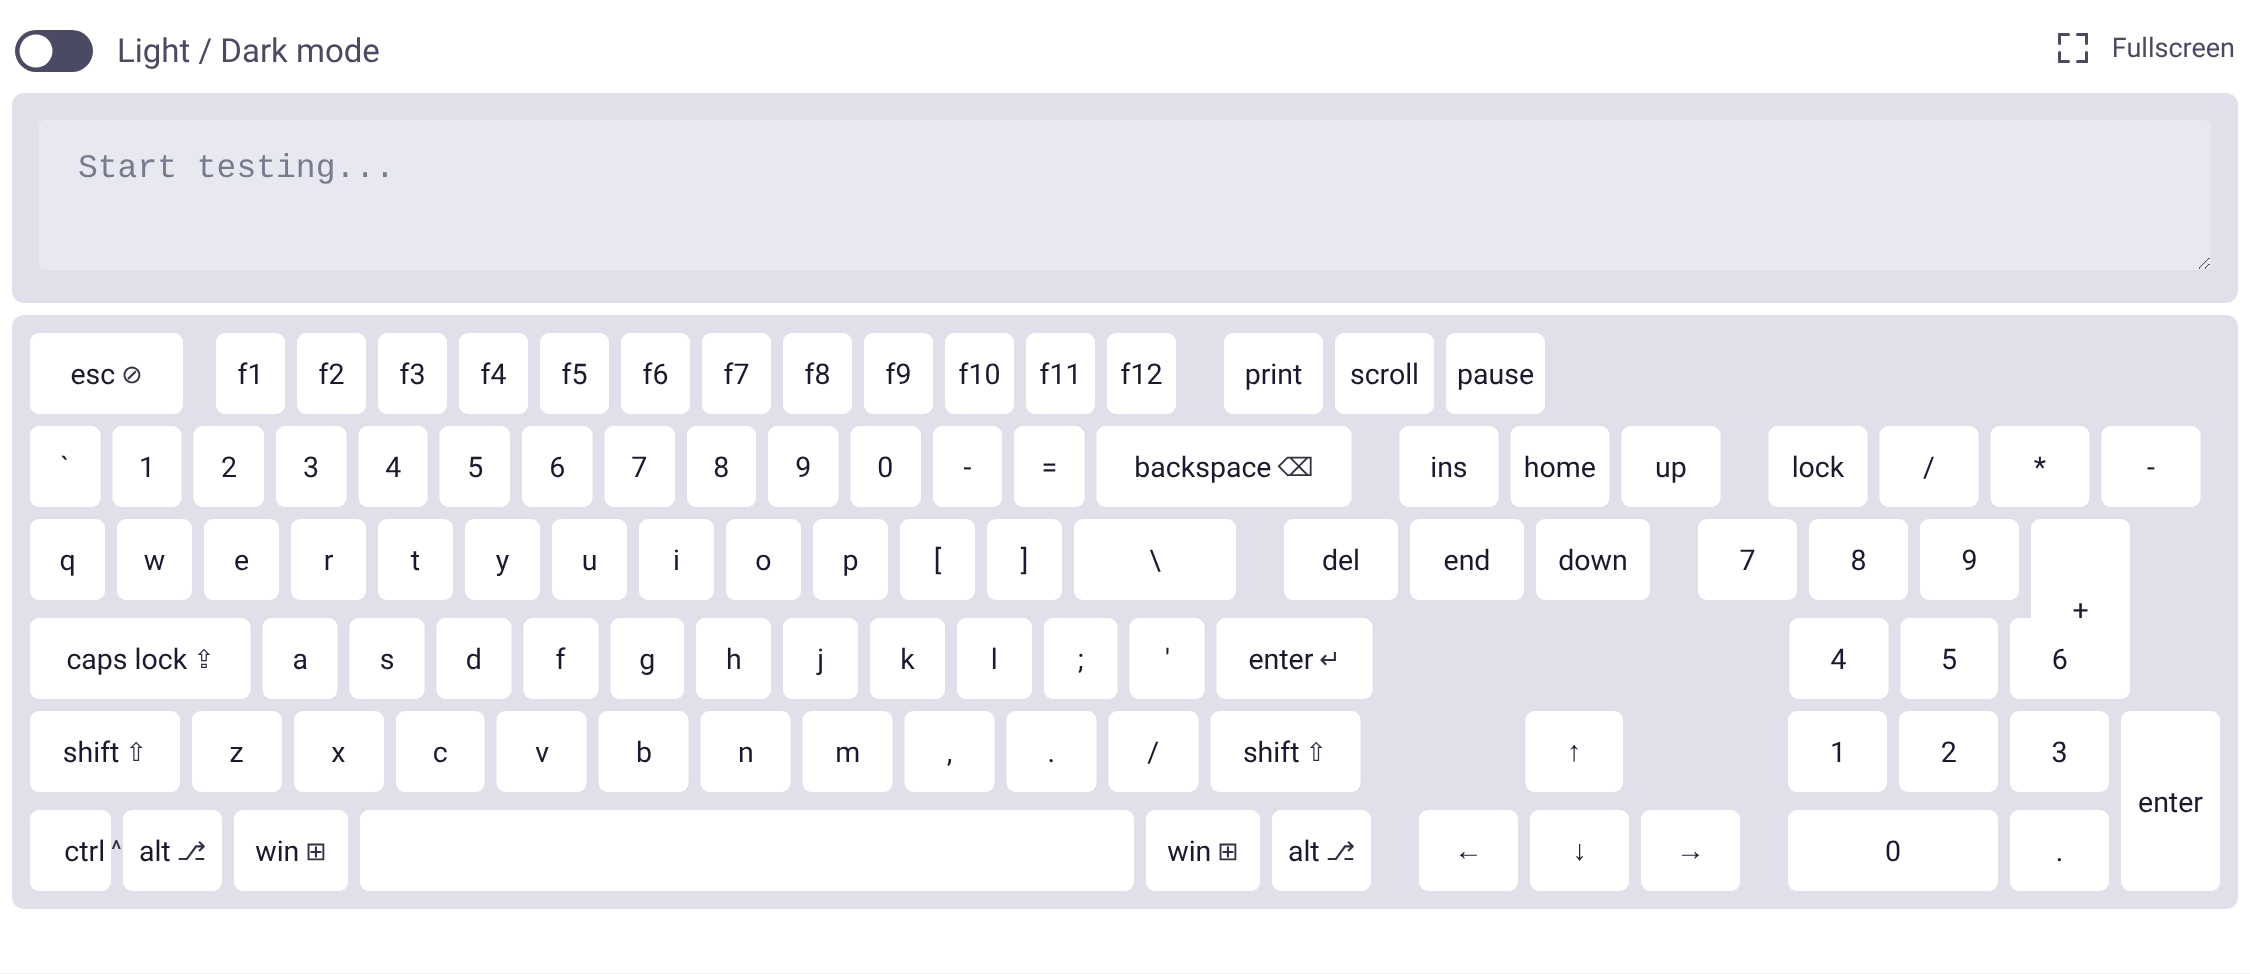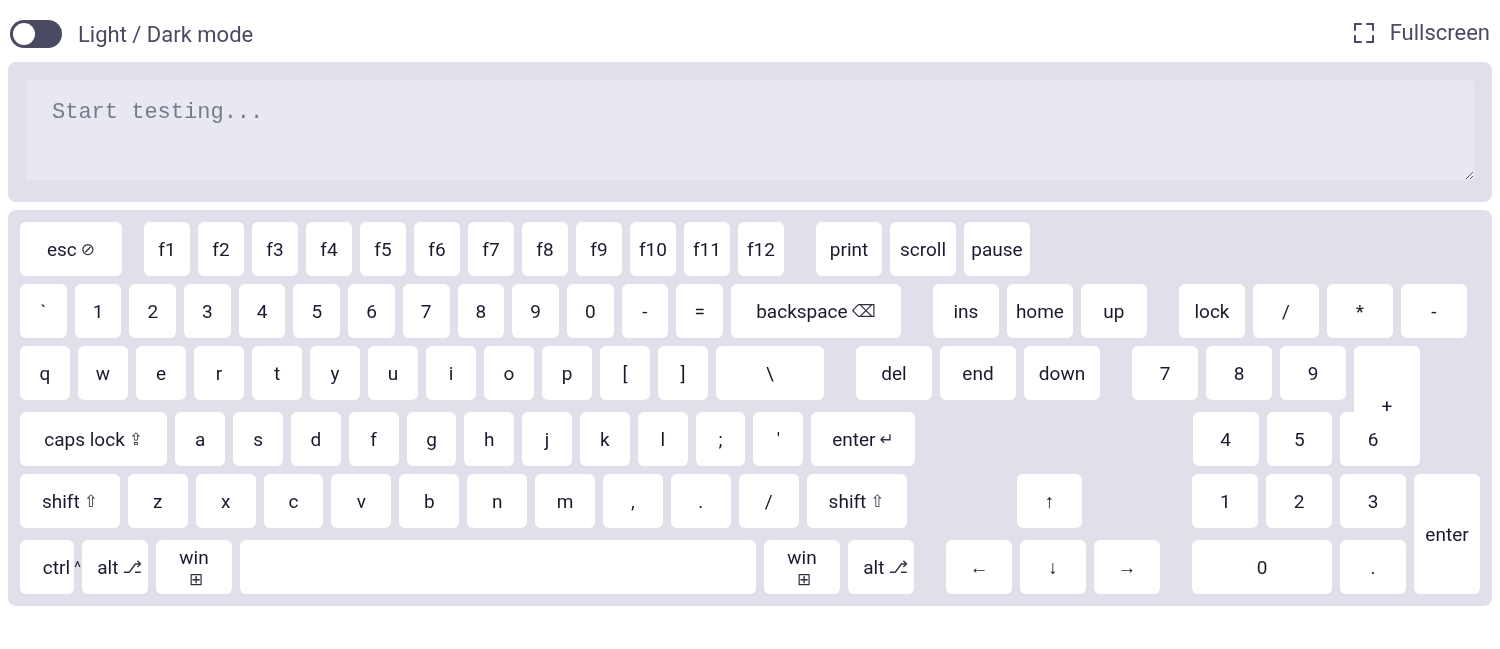--- a/index.html
+++ b/index.html
@@ -40,21 +40,21 @@
     font-size: 22px;
     color: #4a4b62;
   }
   .fullscreen-wrap {
     display: flex;
     align-items: center;
     gap: 14px;
     cursor: pointer;
   }
   .fs-icon { width: 24px; height: 24px; }
-  .fs-label { font-size: 22px; color: #4a4b62; }
+  .fs-label { font-size: 18px; color: #4a4b62; }
 
   .test-panel {
     margin: 0 8px;
     background: #e0e0ea;
     border-radius: 8px;
     padding: 18px;
   }
   .test-input {
     width: 100%;
     height: 100px;
@@ -126,22 +126,22 @@
   
   .r4 .key { width: 60px; }
   .r4 .key-shift { width: 100px; }
   .r4 .key-shift-r { width: 100px; }
   .r4 .nav-side { width: 70px; flex:none; }
   .r4 .key-nav { width: 66px; }
   .r4 .key-num { width: 66px; }
 
   
   .r5 .key-ctrl { width: 54px; padding-left: 36px; }
-  .r5 .key-alt { width: 66px; justify-content: flex-end; }
-  .r5 .key-win { width: 76px; flex-direction: column; }
+  .r5 .key-alt { width: 66px; }
+  .r5 .key-win { width: 76px; }
   .r5 .key-space { flex: 1; width: 490px; }
   .r5 .key-nav { width: 66px; }
   .r5 .key-num { width: 140px; }
   .r5 .key-num-dot { width: 66px; }
 
   .key-plus-tall, .key-enter-tall {
     width: 66px;
     height: 120px;
     background:#fff;
     border-radius:6px;

